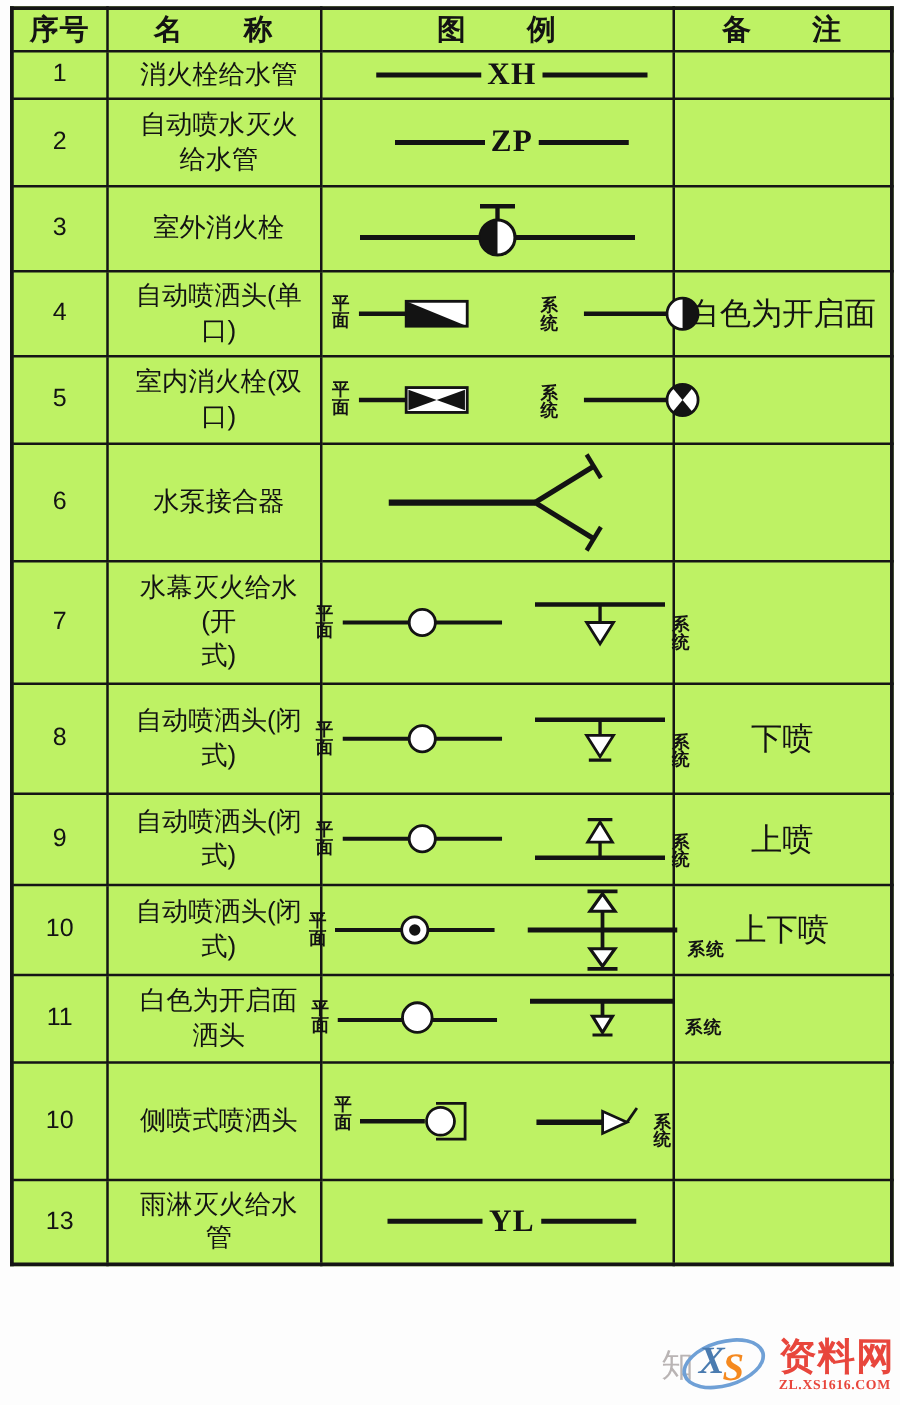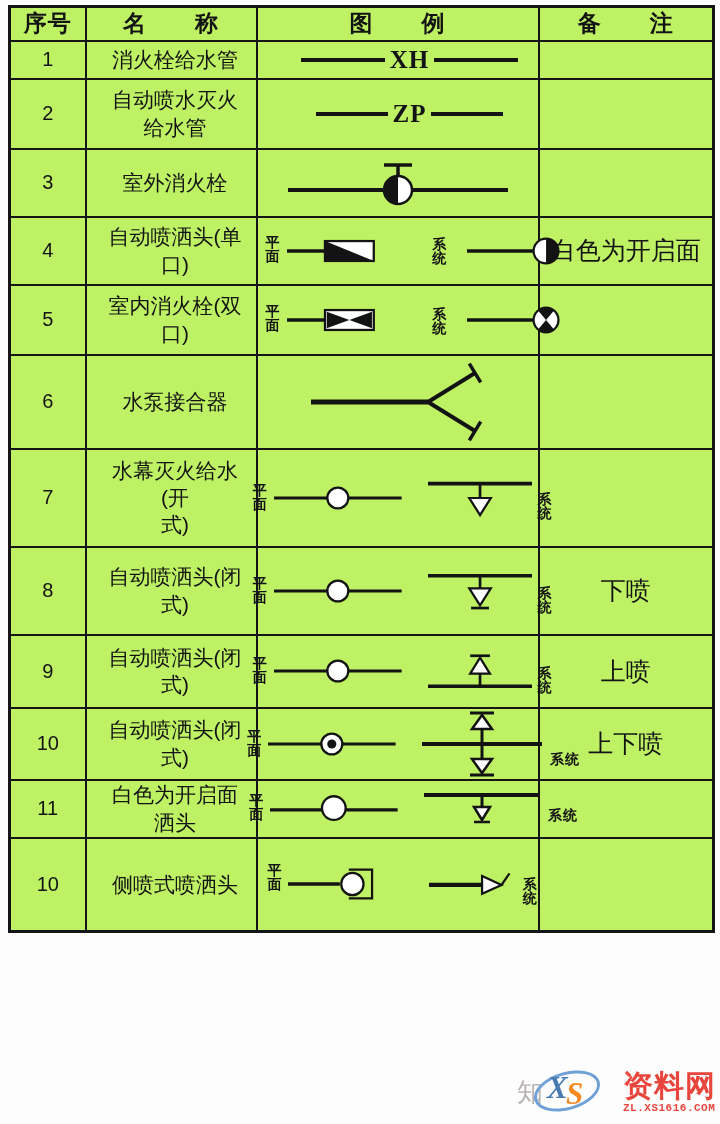--- a/index.html
+++ b/index.html
@@ -54,23 +54,23 @@
     border:3px solid #6fa0d6; border-radius:50%; transform:rotate(-16deg);
   }
   .wm-x {
     position:absolute; left:14px; top:6px; font-family:"Liberation Serif", serif;
     font-style:italic; font-weight:bold; font-size:31px; color:#4a7bb0; line-height:1;
   }
   .wm-s {
     position:absolute; left:33px; top:12px; font-family:"Liberation Serif", serif;
     font-style:italic; font-weight:bold; font-size:31px; color:#f5891f; line-height:1;
   }
-  .wm-right { display:flex; flex-direction:column; align-items:flex-start; margin-left:18px; }
+  .wm-right { display:flex; flex-direction:column; align-items:flex-start; margin-left:6px; }
   .wm-name { font-size:30px; font-weight:bold; color:#e8463c; line-height:1.05; letter-spacing:1px; }
-  .wm-url { font-family:Liberation Mono, monospace; font-size:11px; font-weight:bold; color:#e8463c; letter-spacing:0.5px; }
+  .wm-url { font-family:Liberation Serif, serif; font-size:11px; font-weight:bold; color:#e8463c; letter-spacing:0.5px; }
 </style>
 </head>
 <body>
 
 <table class="legend">
   <colgroup>
     <col style="width:76px">
       <col style="width:171px">
       <col style="width:282px">
       <col style="width:175px">
@@ -304,21 +304,21 @@
             <path d="M50,50 L70,50 L60,64 Z" fill="#fff" stroke="#131313" stroke-width="2.5"></path>
             <line x1="48" y1="66" x2="72" y2="66" stroke="#131313" stroke-width="3"></line>
           </svg>
           <span class="lbl-right" style="right:-38px; bottom:10px;">系统</span>
         </div>
       </div>
     </td>
     <td class="remark-cell">上下喷</td>
   </tr>
 
-  <tr style="height:58px">
+  <tr style="height:70px">
     <td class="no-cell">11</td>
     <td class="name-cell">白色为开启面
 洒头</td>
     <td class="legend-cell">
       <div class="legend-flex">
         <div class="sym-group">
           <span class="sym-label lbl-above shift-l">平面</span>
           <svg width="140" height="32" viewBox="0 0 140 32">
             <line x1="0" y1="17" x2="140" y2="17" stroke="#131313" stroke-width="3.5"></line>
             <circle cx="70" cy="15" r="13" fill="#fff" stroke="#131313" stroke-width="2.5"></circle>
@@ -357,20 +357,33 @@
             <path d="M60,12 L60,32 L82,22 Z" fill="#fff" stroke="#131313" stroke-width="2.5"></path>
             <line x1="82" y1="22" x2="91" y2="9" stroke="#131313" stroke-width="2.5"></line>
           </svg>
           <span class="sym-label lbl-below shift-r">系统</span>
         </div>
       </div>
     </td>
     <td class="remark-cell"></td>
   </tr>
 
+  <tr style="height:68px">
+    <td class="no-cell">13</td>
+    <td class="name-cell">雨淋灭火给水
+管</td>
+    <td class="legend-cell">
+      <div class="pipe-sym">
+        <span class="pipe-line pl-76"></span>
+        <span class="pipe-text">YL</span>
+        <span class="pipe-line pl-76"></span>
+      </div>
+    </td>
+    <td class="remark-cell"></td>
+  </tr>
 
 </tbody>
   </table>
 
 <div class="watermark">
   <span class="wm-prefix">知</span>
   <span class="wm-logo">
     <span class="wm-ellipse"></span>
     <span class="wm-x">X</span>
     <span class="wm-s">S</span>

